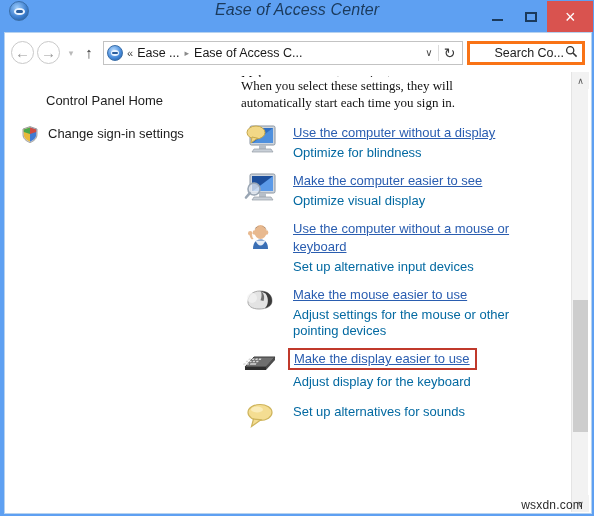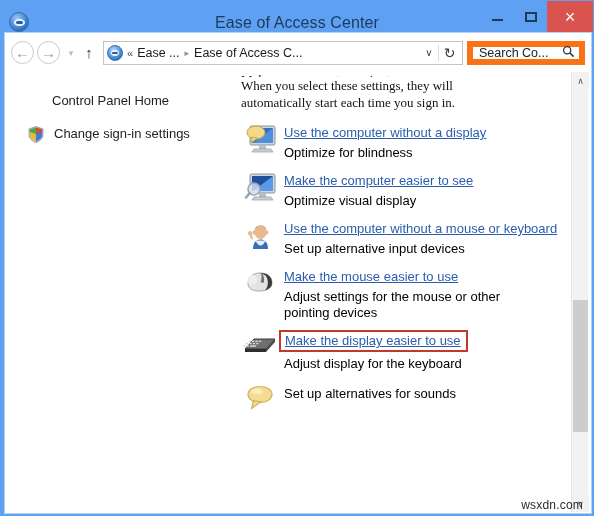--- a/index.html
+++ b/index.html
@@ -18,21 +18,22 @@
     border: 1px solid #5ea0f2;
     overflow: hidden;
   }
 
   
   .titlebar {
     position: relative;
     height: 31px;
     background: #5ea0f2;
     display: flex;
-    align-items: flex-end;
+    align-items: flex-start;
+    font-style: italic;
   }
   .title-icon {
     width: 20px; height: 20px;
     margin-left: 8px;
     border-radius: 50%;
     background: radial-gradient(circle at 40% 33%, #9ecdfb 0%, #3d7fd0 58%, #19508f 100%);
     border: 1px solid #3a6ea8;
     position: relative;
     flex: none;
   }
@@ -199,26 +200,27 @@
     width: 22px;
     text-align: center;
     color: #3a3a3a;
     font-size: 14px;
     flex: none;
     border-left: 1px solid #dcdcdc;
   }
   .searchbox {
     width: 118px;
     height: 24px;
-    border: 6px solid #f97316;
+    border: 3px solid #f97316;
     background: #ffffff;
     display: flex;
     align-items: center;
     padding: 0 4px 0 6px;
     flex: none;
+    text-align: right;
   }
   .search-text {
     flex: 1;
     font-size: 12.5px;
     color: #222222;
     white-space: nowrap;
     overflow: hidden;
   }
   .search-icon {
     width: 14px;
@@ -237,21 +239,21 @@
     background: #ffffff;
   }
   .sidebar {
     width: 230px;
     padding: 22px 0 0 0;
     flex: none;
   }
   .side-item {
     display: flex;
     align-items: flex-start;
-    padding: 0 10px 0 22px;
+    padding: 0 10px 0 16px;
     margin-bottom: 18px;
     font-size: 13px;
     color: #1e1e1e;
   }
   .side-item.link { color: #1e1e1e; }
   .side-item .side-label { padding-left: 2px; }
   .side-item.home .side-label { padding-left: 24px; }
   .shield-icon {
     width: 16px; height: 17px;
     flex: none;
@@ -295,37 +297,37 @@
     position: relative;
   }
   .eoa-icon {
     width: 48px;
     flex: none;
     display: flex;
     justify-content: center;
     padding-top: 1px;
   }
   .eoa-icon svg { display: block; }
-  .eoa-texts { flex: 1; min-width: 0; padding-top: 1px; }
+  .eoa-texts { flex: 1; min-width: 0; padding-top: 1px; margin-left: 9px; }
   .eoa-link {
     font-size: 13px;
     color: #2a5db0;
     line-height: 16px;
     display: inline;
   }
   .eoa-link.boxed {
     display: inline-block;
     border: 2px solid #c0392b;
     padding: 1px 5px 2px 4px;
     margin: -1px 0 0 -5px;
     line-height: 15px;
   }
   .eoa-desc {
     font-size: 13px;
-    color: #000000;
+    color: #0369a1;
     line-height: 16px;
     margin-top: 4px;
     width: 240px;
   }
 
   
   .scrollbar {
     position: absolute;
     right: 3px; top: 39px;
     width: 17px; height: 440px;

